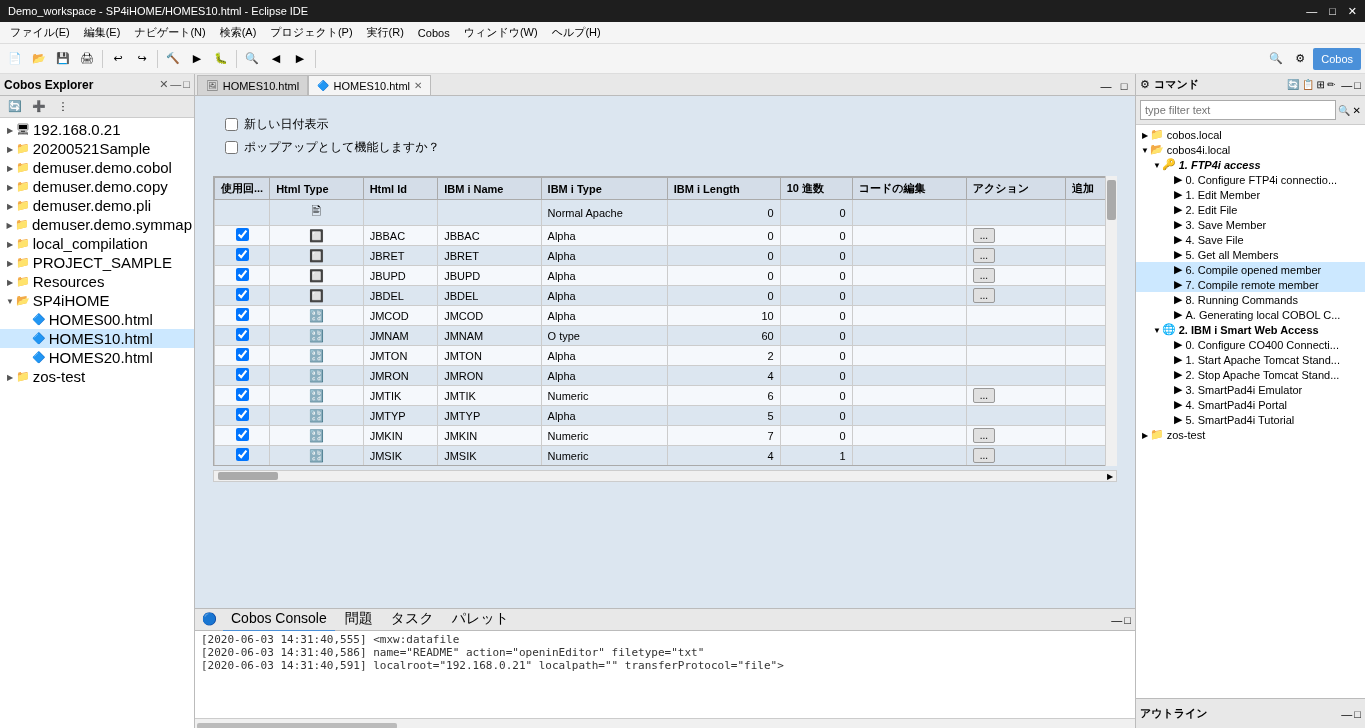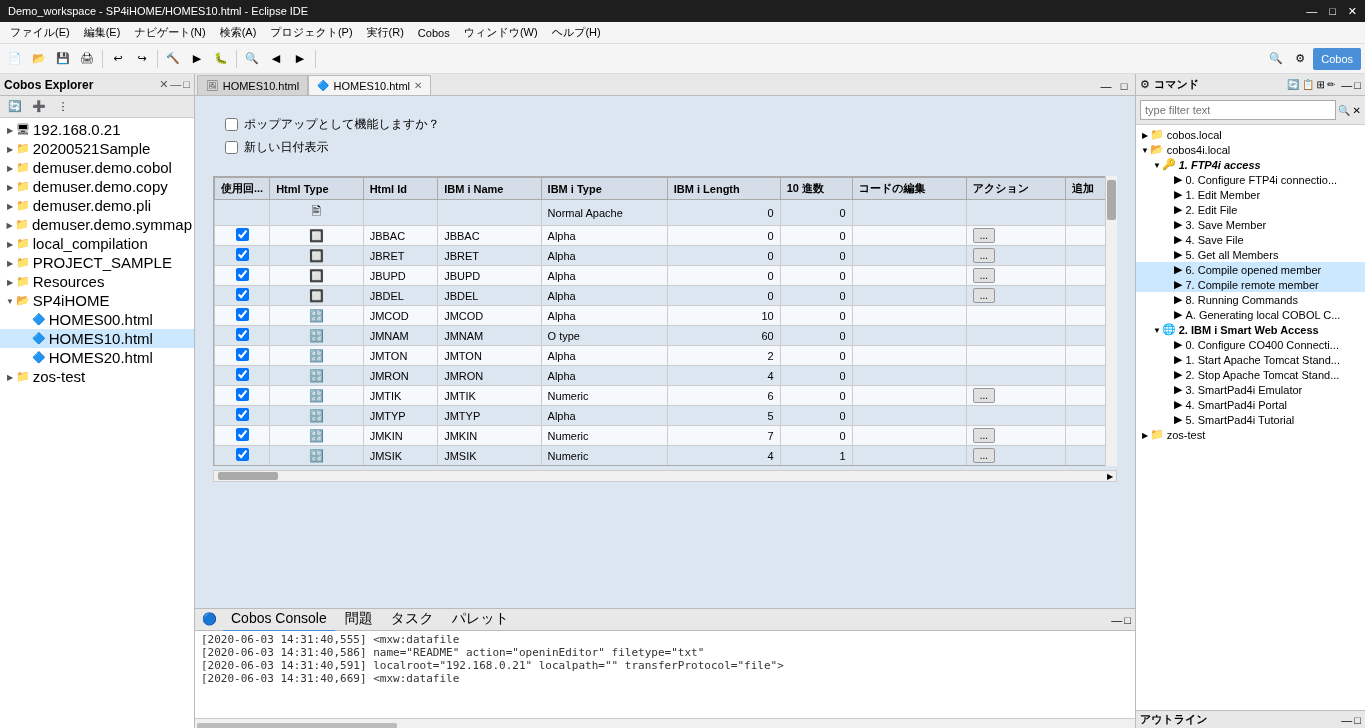--- a/index.html
+++ b/index.html
@@ -244,25 +244,25 @@
       <div style="flex:1;"></div>
       <div class="tb-btn" style="height:18px;width:18px;">—</div>
       <div class="tb-btn" style="height:18px;width:18px;">□</div>
     </div>
 
     <div class="editor-content" style="flex:1;overflow-y:auto;">
 
       <div class="form-section">
         <div class="checkbox-row">
           <input type="checkbox" style="">
-          <span>ポップアップとして機能しますか？</span>
+          <span>新しい日付表示</span>
         </div>
         <div class="checkbox-row">
           <input type="checkbox" style="">
-          <span>新しい日付表示</span>
+          <span>ポップアップとして機能しますか？</span>
         </div>
       </div>
 
       <div style="margin: 4px 8px; overflow: hidden; position: relative;">
         <div style="overflow-x: auto; overflow-y: auto; max-height: 290px; border: 1px solid #aaa;">
           <table class="data-table">
             <thead>
               <tr>
                 <th style="width:50px;">使用回...</th>
                 <th>Html Type</th>
@@ -472,21 +472,20 @@
         </div>
         <div style="display:flex;gap:2px;">
           <span style="cursor:pointer;font-size:11px;">—</span>
           <span style="cursor:pointer;font-size:11px;">□</span>
         </div>
       </div>
       <div class="console-content">
         <div>[2020-06-03 14:31:40,555] &lt;mxw:datafile</div>
         <div>[2020-06-03 14:31:40,586] name="README" action="openinEditor" filetype="txt"</div>
         <div>[2020-06-03 14:31:40,591] localroot="192.168.0.21"  localpath=""  transferProtocol="file"&gt;</div>
-        <div>[2020-06-03 14:31:40,669] &lt;mxw:datafile</div>
       </div>
       <div style="height:10px;background:#f0f0f0;border-top:1px solid #ccc;">
         <div style="margin-left:2px;width:200px;height:6px;margin-top:2px;background:#bbb;border-radius:2px;display:inline-block;"></div>
       </div>
     </div>
   </div>
 
   <div style="display:flex;flex-direction:column;width:230px;border-left:1px solid #bbb;">
 
     <div style="display:flex;flex-direction:column;flex:1;overflow:hidden;">
@@ -619,21 +618,21 @@
         </div>
 
         <div class="cmd-item" style="padding-left:4px;">
           <span class="toggle chev-right"></span>
           <span style="margin-right:3px;">📁</span>
           <span>zos-test</span>
         </div>
       </div>
     </div>
 
-    <div style="height:18px;border-top:1px solid #bbb;background:#e8e8e8;display:flex;align-items:center;padding:0 4px;justify-content:space-between;">
+    <div style="height:30px;border-top:1px solid #bbb;background:#e8e8e8;display:flex;align-items:center;padding:0 4px;justify-content:space-between;">
       <span style="font-size:11px;font-weight:bold;">アウトライン</span>
       <div style="display:flex;gap:2px;">
         <span style="cursor:pointer;font-size:11px;">—</span>
         <span style="cursor:pointer;font-size:11px;">□</span>
       </div>
     </div>
   </div>
 
 </div>
 

